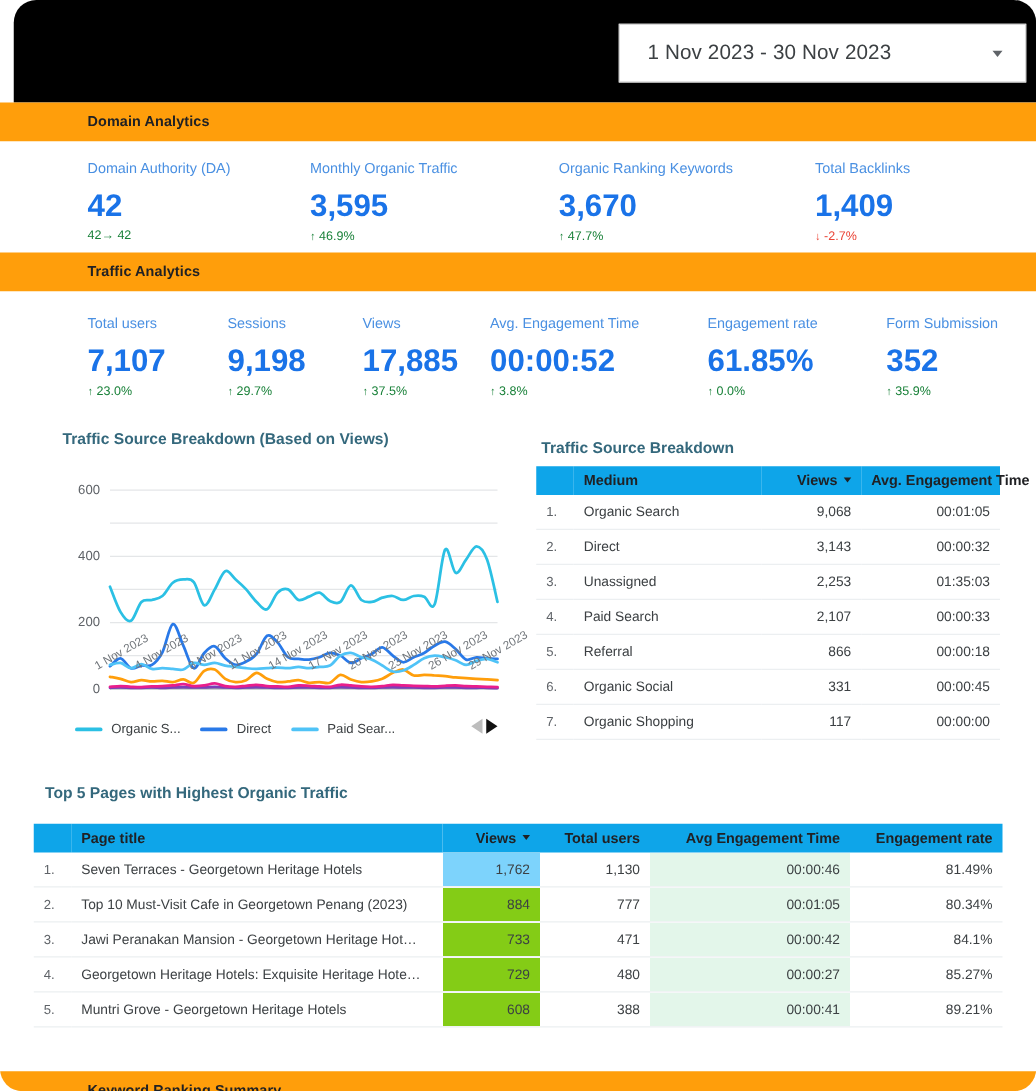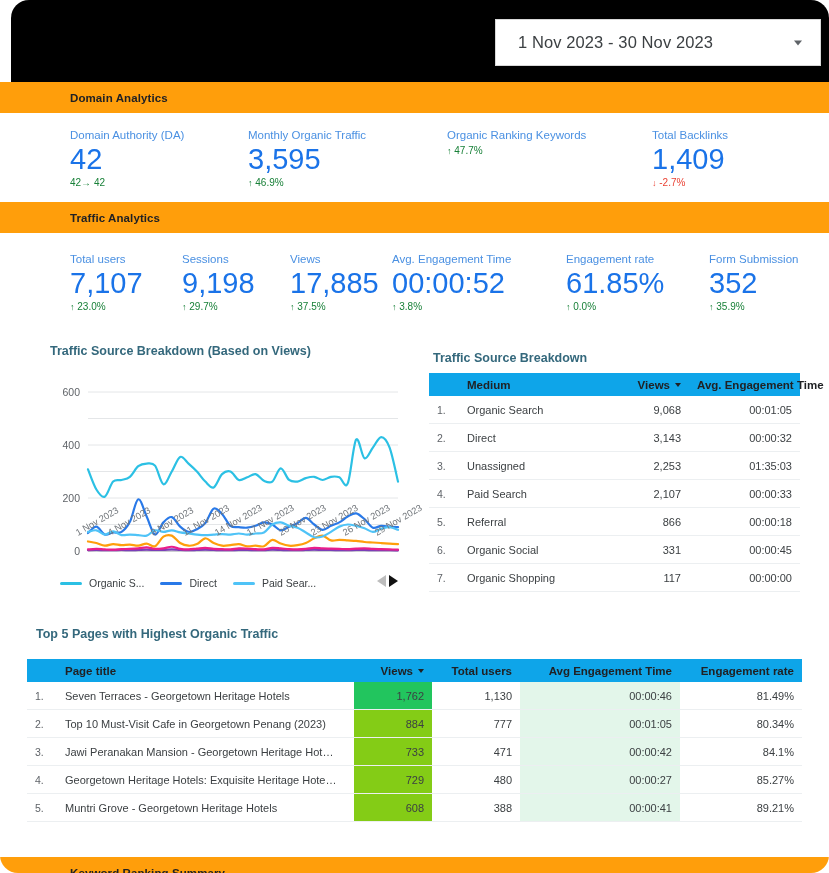--- a/index.html
+++ b/index.html
@@ -42,22 +42,22 @@
   #bar-domain{top:82px;}
   #bar-traffic{top:202px;}
   #bar-keyword{top:857px;}
 
   
   .metric{position:absolute;}
   .metric .m-label{
     font-size:11.5px;color:#4a90e2;line-height:14px;white-space:nowrap;
   }
   .metric .m-value{
-    font-size:29px;color:#1a73e8;line-height:30px;margin-top:2px;white-space:nowrap;
-    font-weight:400;
+    font-size:25px;color:#1a73e8;line-height:30px;margin-top:8px;white-space:nowrap;
+    font-weight:700;
   }
   .metric .m-delta{
     font-size:10px;line-height:12px;margin-top:3px;white-space:nowrap;color:#188038;
   }
   .metric .m-delta.neg{color:#ea4335;}
   .arrow-up{font-size:9px;}
 
   
   .panel-title{
     position:absolute;font-size:12.5px;font-weight:bold;color:#34687c;white-space:nowrap;
@@ -95,21 +95,21 @@
   .caret-sm{
     display:inline-block;width:0;height:0;margin-left:5px;vertical-align:middle;
     border-left:3.5px solid transparent;border-right:3.5px solid transparent;border-top:4.5px solid #202124;
   }
 
   #tsb-table{position:absolute;left:429px;top:373px;width:371px;}
   #tsb-table td.idx{width:26px;}
 
   #top5-table{position:absolute;left:27px;top:659px;width:775px;}
   #top5-table td.idx{width:26px;}
-  .hl-strong{background:#22c55e;}
+  .hl-strong{background:#7dd3fc;}
   .hl-soft{background:#84cc16;}
   .hl-vsoft{background:#e3f6ea;}
 </style>
 </head>
 <body>
 
 <div class="page">
 
   <div class="topbar">
     <div class="daterange">
@@ -128,20 +128,21 @@
         <div class="m-value">42</div>
         <div class="m-delta"><span>42→ 42</span></div>
       </div>
       <div class="metric" style="left: 248px; top: 128px;">
         <div class="m-label">Monthly Organic Traffic</div>
         <div class="m-value">3,595</div>
         <div class="m-delta"><span class="arrow-up">↑</span> <span>46.9%</span></div>
       </div>
       <div class="metric" style="left: 447px; top: 128px;">
         <div class="m-label">Organic Ranking Keywords</div>
+        <div class="m-value">3,670</div>
         <div class="m-delta"><span class="arrow-up">↑</span> <span>47.7%</span></div>
       </div>
       <div class="metric" style="left: 652px; top: 128px;">
         <div class="m-label">Total Backlinks</div>
         <div class="m-value">1,409</div>
         <div class="m-delta neg"><span class="arrow-up">↓</span> <span>-2.7%</span></div>
       </div>
     </div>
 
   <div class="sect-bar" id="bar-traffic">

